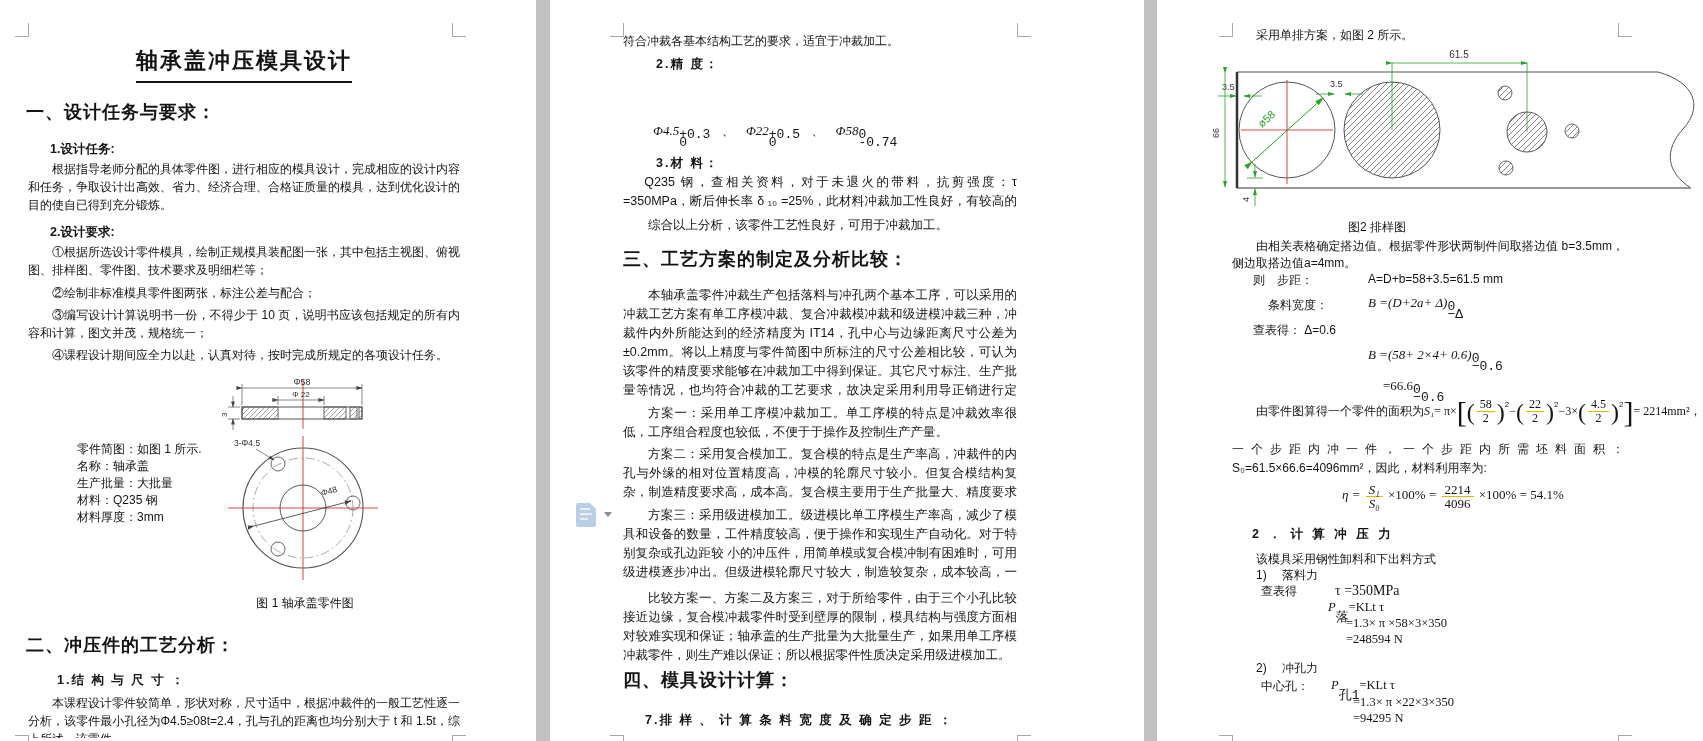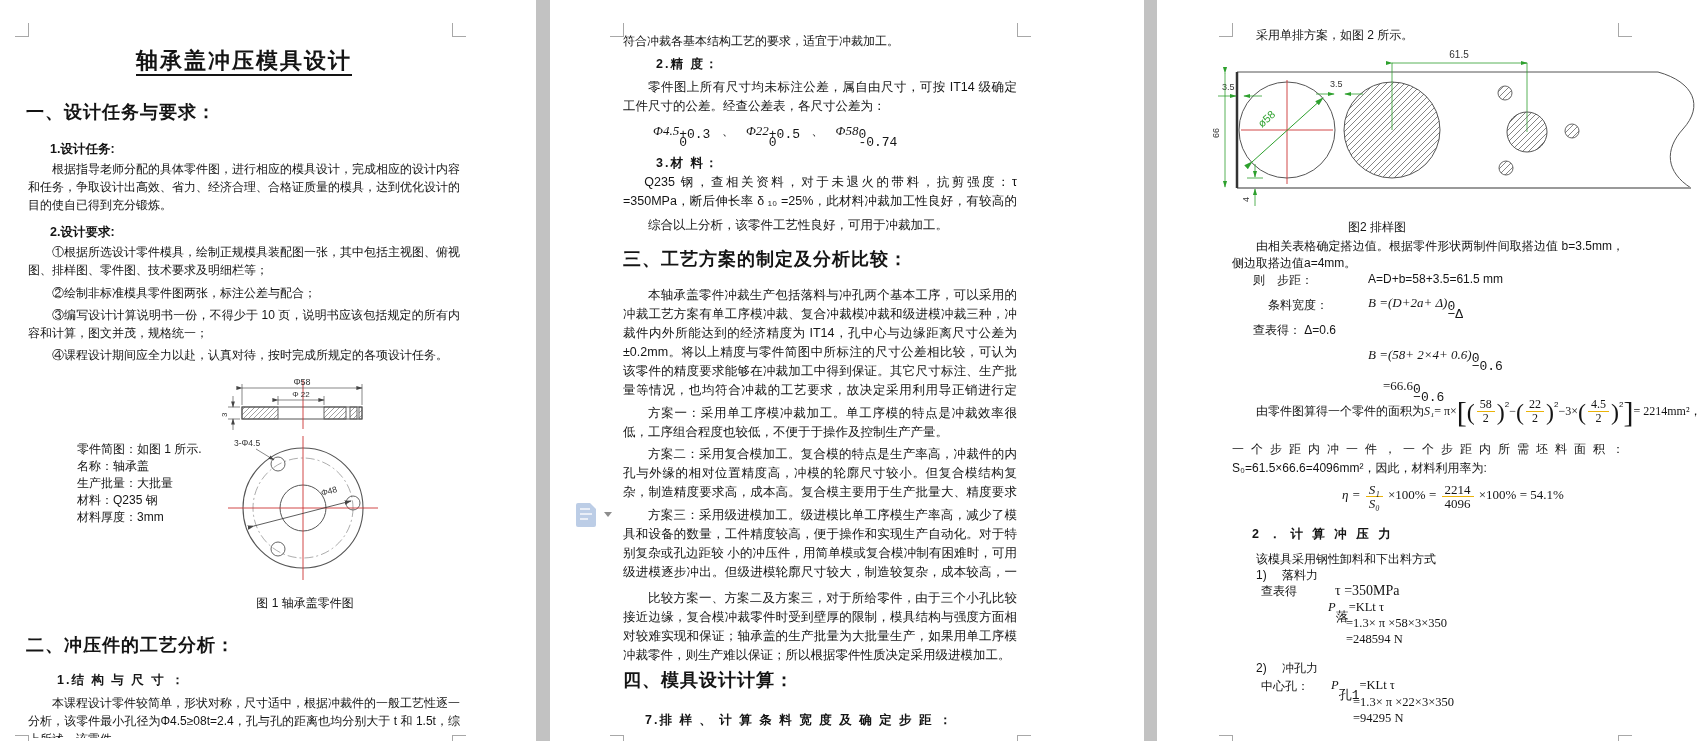--- a/index.html
+++ b/index.html
@@ -5,21 +5,21 @@
   html,body{margin:0;padding:0;width:1703px;height:741px;overflow:hidden;
     background:#c2c2c2;font-family:"Liberation Sans",sans-serif;color:#141414;}
   .page{position:absolute;top:0;height:741px;background:#ffffff;overflow:hidden;}
   #page1{left:0;width:536px;}
   #page2{left:550px;width:594px;}
   #page3{left:1157px;width:546px;}
   .t{position:absolute;white-space:nowrap;}
   .p{position:absolute;text-align:justify;line-height:18px;font-size:12px;overflow:hidden;}
   .ind{text-indent:2em;}
   .doc-title{font-size:22px;font-weight:bold;text-align:center;letter-spacing:2px;}
-  .doc-title span{border-bottom:2px solid #141414;padding-bottom:1px;}
+  .doc-title span{border-bottom:2px solid #141414;padding-bottom:8px;}
   .h1{font-size:18px;font-weight:bold;letter-spacing:1px;}
   .sub{font-size:12.5px;font-weight:bold;}
   .sp2{letter-spacing:2px;}
   .cmark{position:absolute;width:13px;height:13px;}
   .cm-tl{border-right:1px solid #a8a8a8;border-bottom:1px solid #a8a8a8;}
   .cm-tr{border-left:1px solid #a8a8a8;border-bottom:1px solid #a8a8a8;}
   .cm-bl{border-right:1px solid #a8a8a8;border-top:1px solid #a8a8a8;}
   .cm-br{border-left:1px solid #a8a8a8;border-top:1px solid #a8a8a8;}
   .fser{font-family:"Liberation Serif",serif;}
   .it{font-style:italic;}
@@ -127,21 +127,20 @@
 </div>
 
 <div class="page" id="page2">
   <div class="cmark cm-tl" style="left:60px;top:23px;"></div>
   <div class="cmark cm-tr" style="left:467px;top:23px;"></div>
   <div class="cmark cm-bl" style="left:60px;top:735px;"></div>
   <div class="cmark cm-br" style="left:467px;top:735px;"></div>
 
   <div class="p" style="left:73px;top:32px;width:394px;height:20px;">符合冲裁各基本结构工艺的要求，适宜于冲裁加工。</div>
   <div class="t sub sp2" style="left:106px;top:56px;">2.精 度：</div>
-  <div class="p ind" style="left:73px;top:78px;width:394px;height:40px;font-size:12.5px;line-height:19px;">零件图上所有尺寸均未标注公差，属自由尺寸，可按 IT14 级确定工件尺寸的公差。经查公差表，各尺寸公差为：</div>
 
   <div class="t fser" style="left:103px;top:122px;font-size:13px;">
     <span class="it">Φ4.5</span><span class="ss">
         <span>+0.3</span>
         <span>0</span>
       </span>
     <span style="margin:0 8px;">、</span>
     <span class="it">Φ22</span><span class="ss">
         <span>+0.5</span>
         <span>0</span>

